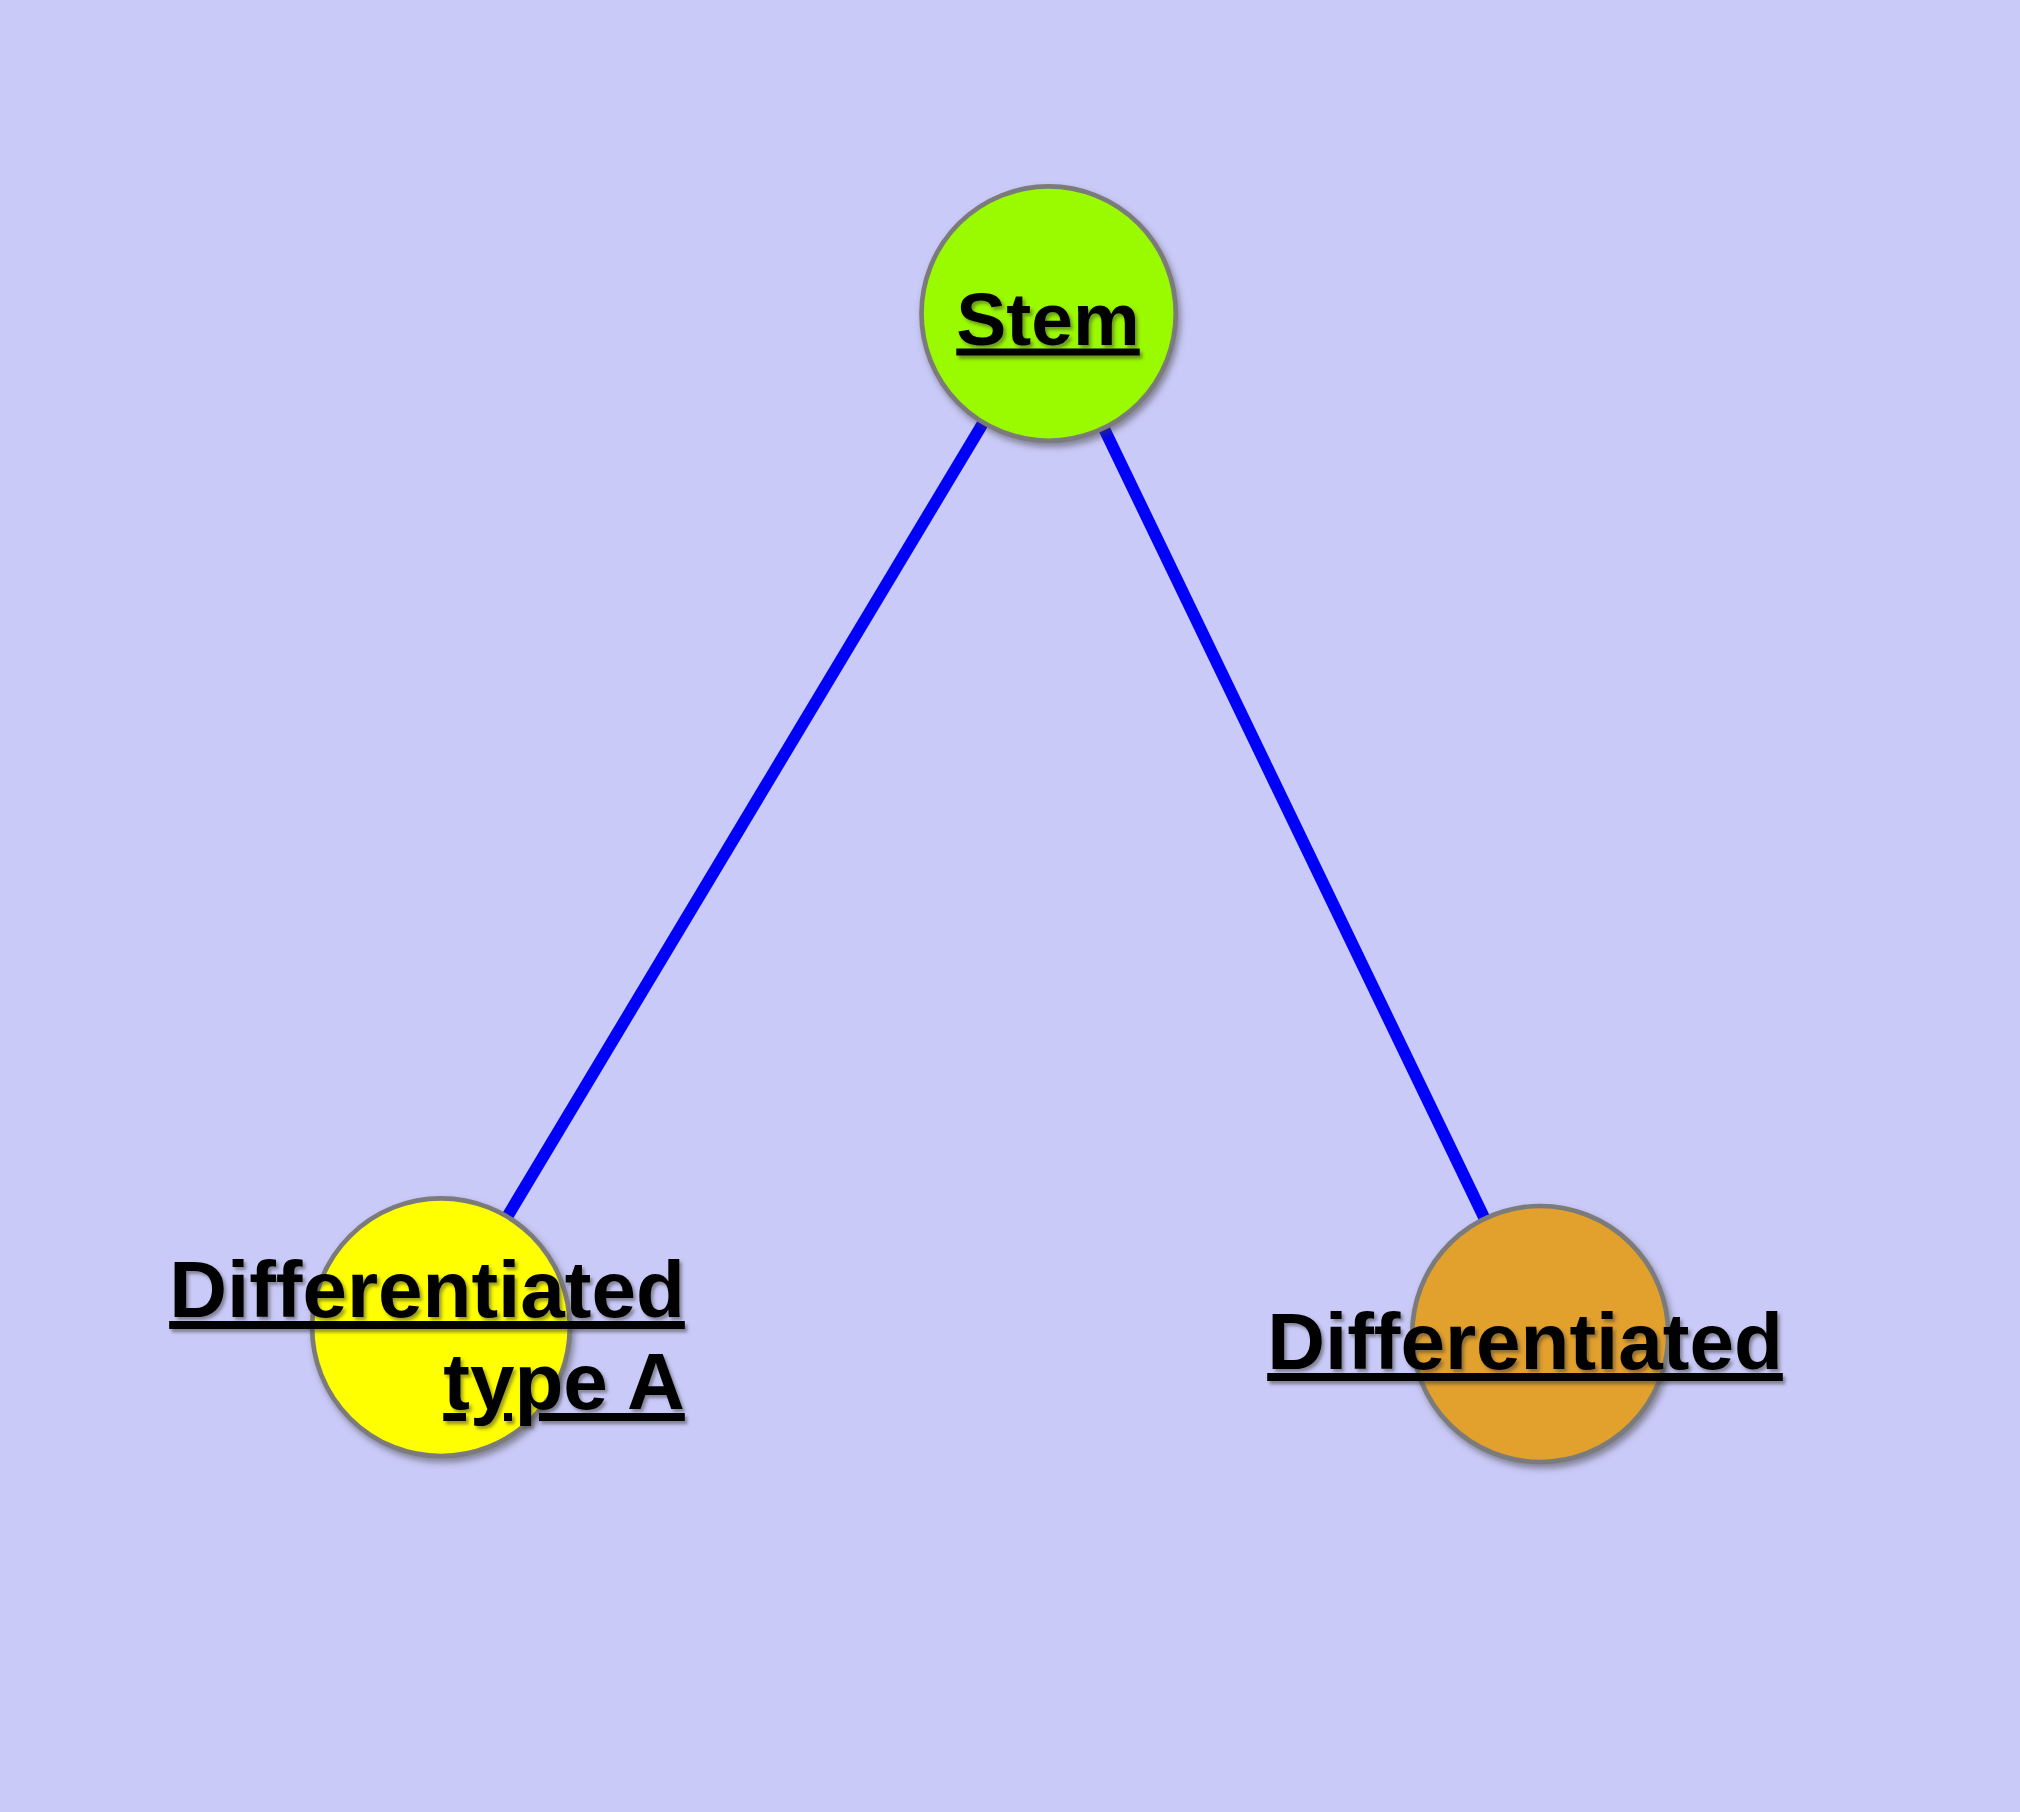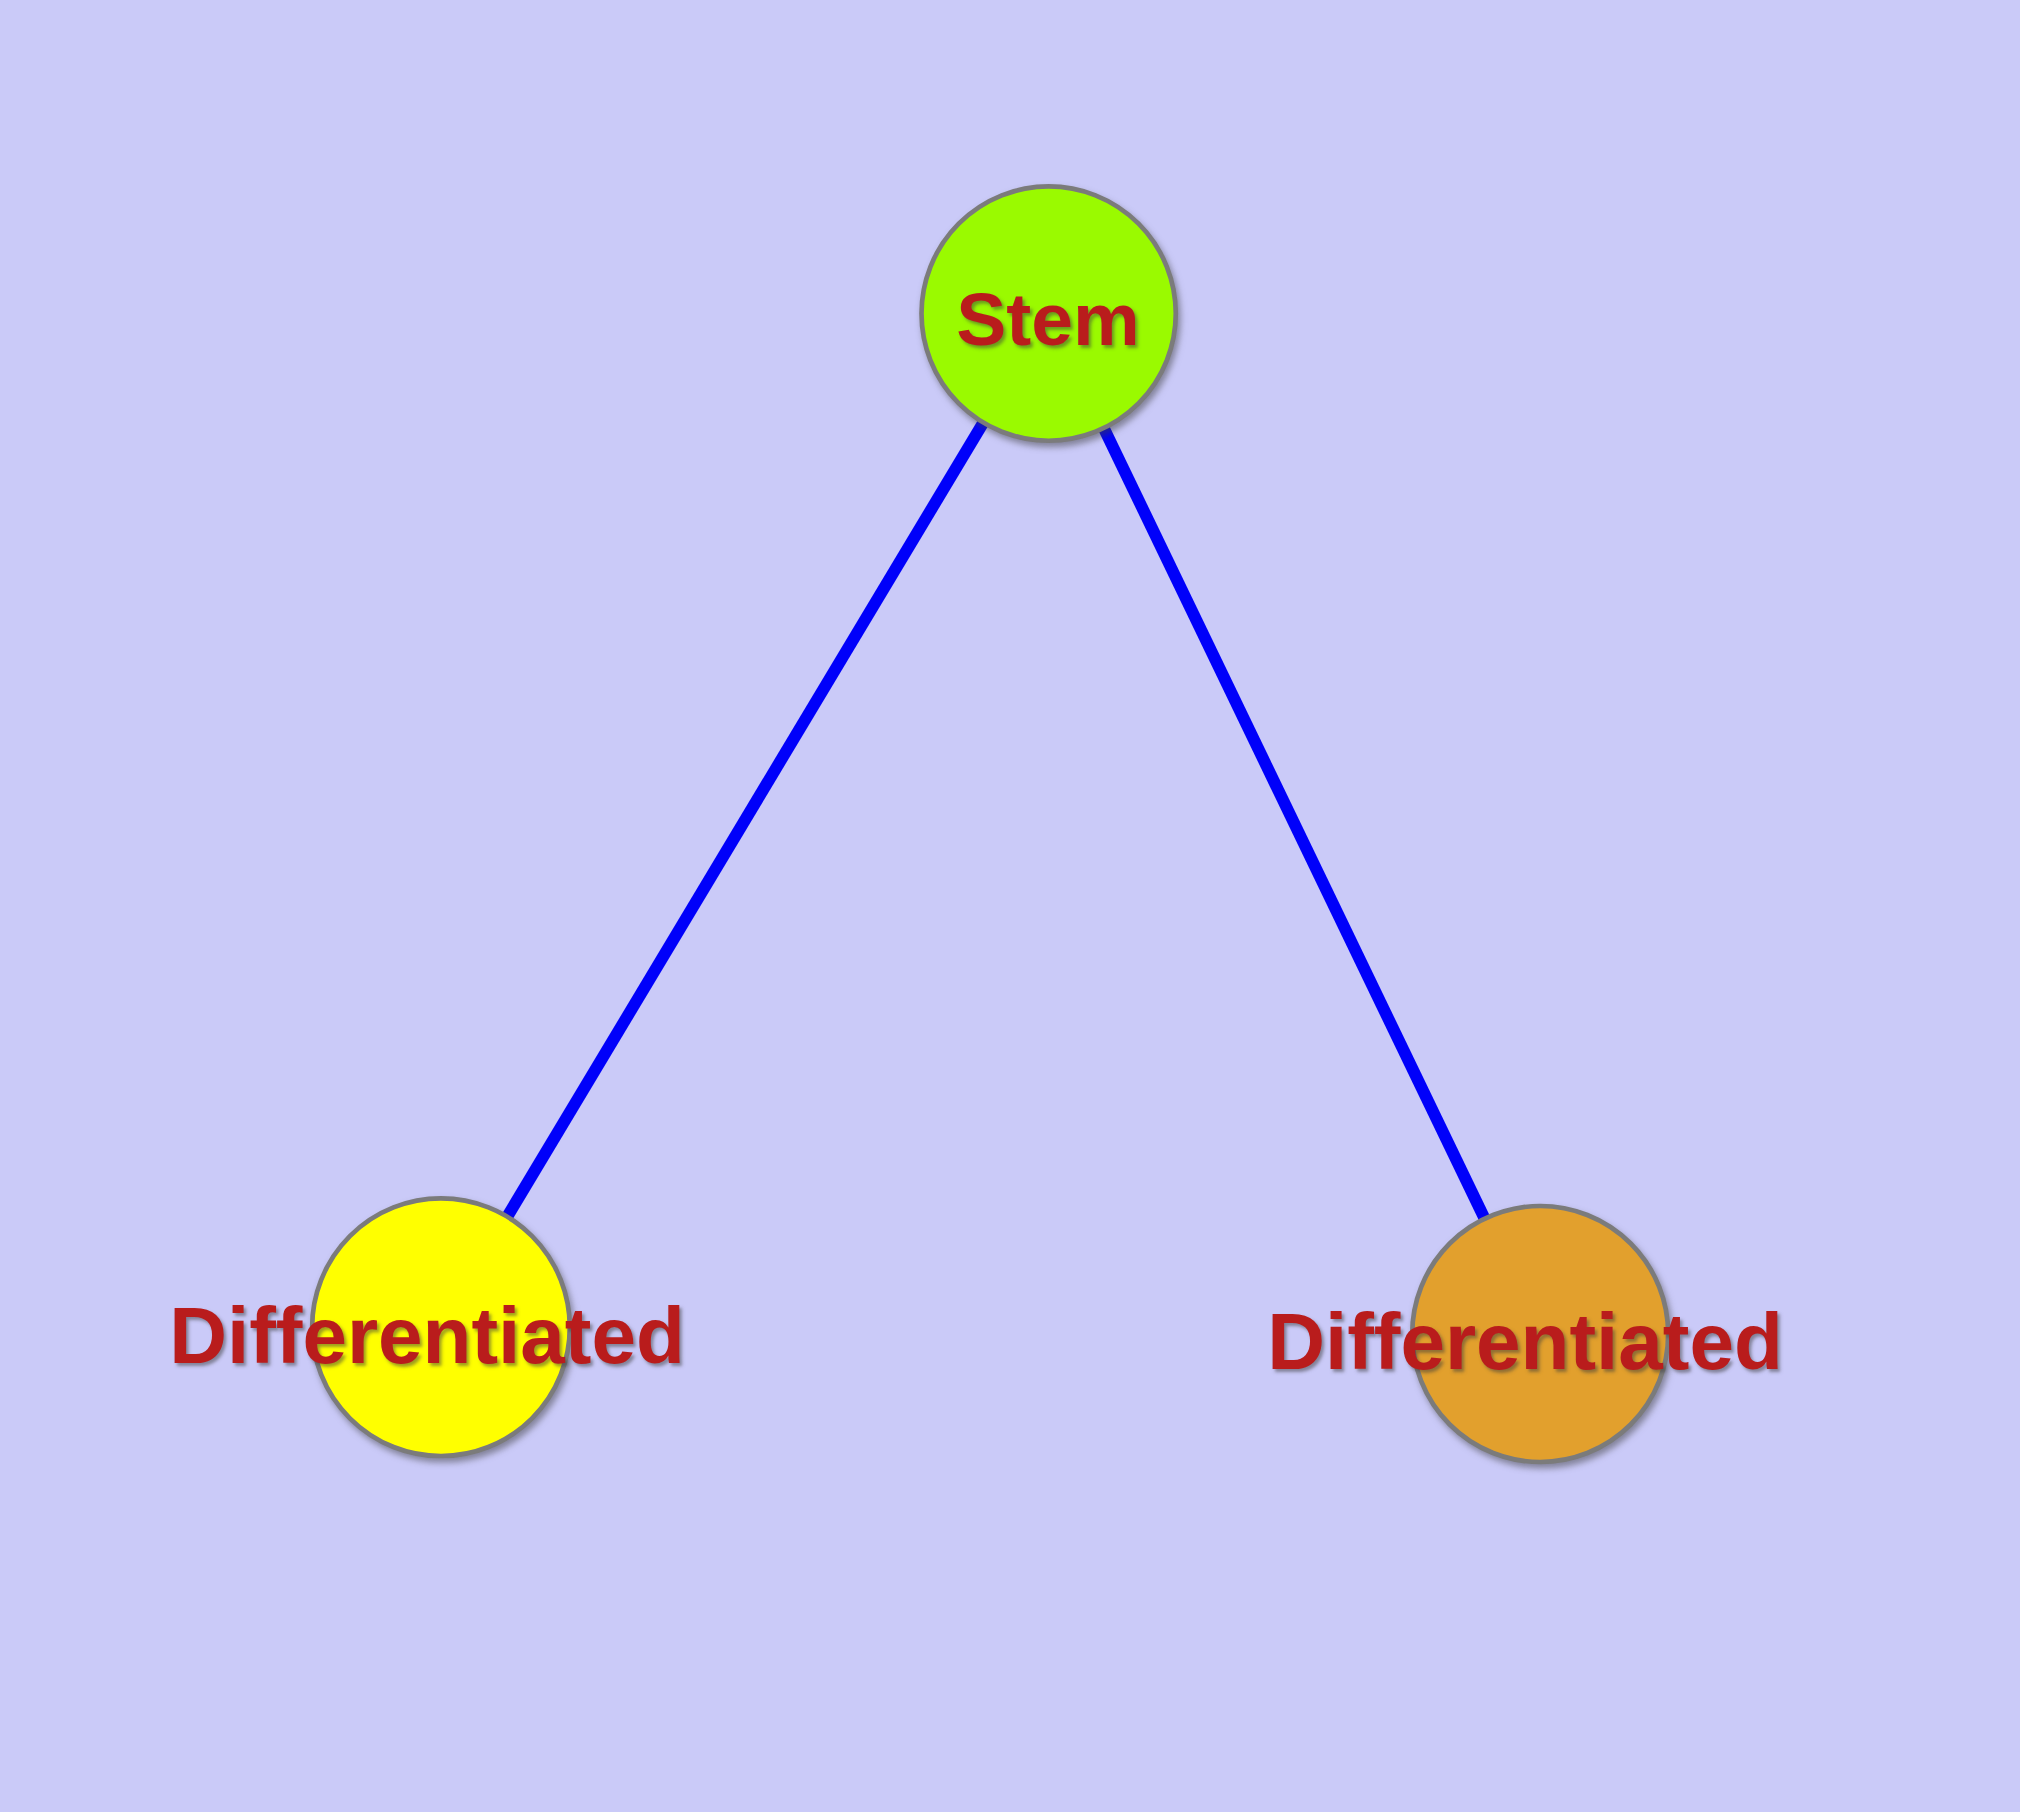--- a/index.html
+++ b/index.html
@@ -27,24 +27,25 @@
   }
   .node-circle {
     stroke: #7B7B7B;
     stroke-width: 5.5;
     filter: drop-shadow(3px 5px 4px rgba(60,60,60,0.5));
   }
   .node-label {
     position: absolute;
     transform: translate(-50%, -50%);
     text-align: right;
-    color: #b91c1c;
+    color: #000000;
     font-weight: 700;
     white-space: nowrap;
     text-shadow: 2.5px 3.4px 3.4px rgba(60,60,60,0.5);
+    text-decoration: underline;
   }
   .node-label .line {
     display: block;
   }
   #label-stem {
     left: 1048px;
     top: 319px;
     font-size: 75px;
     line-height: 85px;
   }
@@ -75,20 +76,21 @@
     <circle cx="520" cy="1566" r="152" class="node-circle" fill="#FFFF00"></circle>
     <circle cx="1817" cy="1574" r="151" class="node-circle" fill="#E2A02D"></circle>
   </svg>
 
   <div id="label-stem" class="node-label">
     <span class="line">Stem</span>
   </div>
 
   <div id="label-type-a" class="node-label">
     <span class="line">Differentiated</span>
+    <span class="line">type A</span>
   </div>
 
   <div id="label-type-b" class="node-label">
     <span class="line">Differentiated</span>
   </div>
 
 </div>
 
 
 </body></html>

